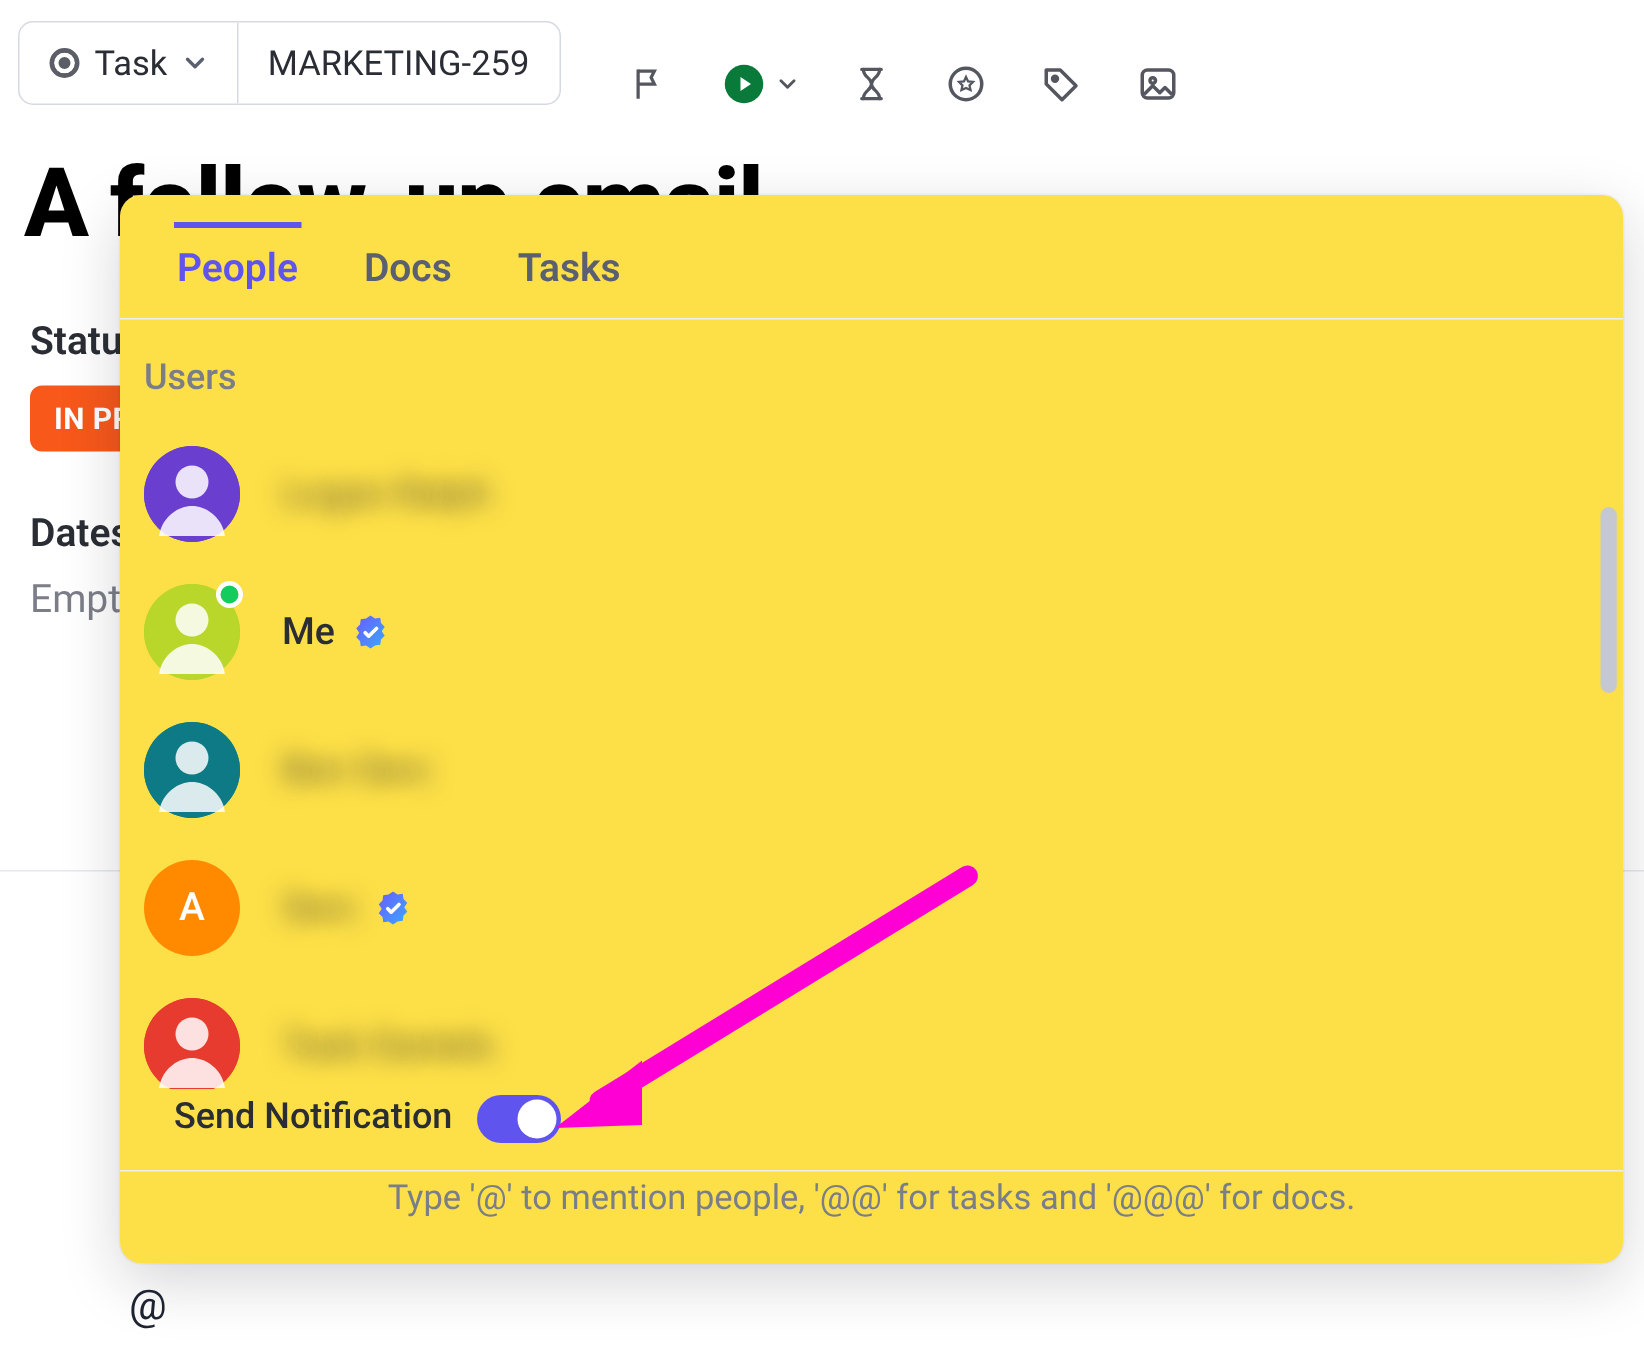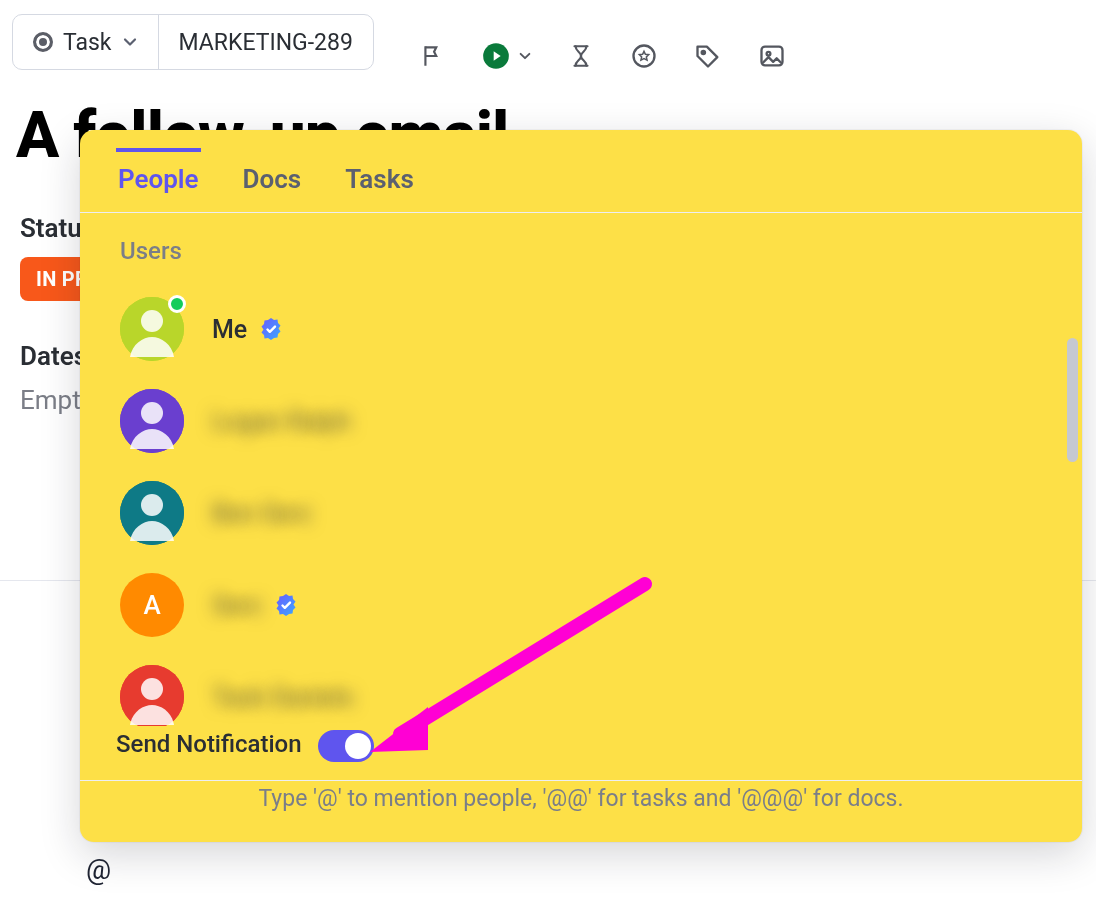--- a/index.html
+++ b/index.html
@@ -94,21 +94,21 @@
   }
   .tabs {
     display:flex; gap: 40px;
     padding: 18px 36px 0 36px;
     border-bottom: 1px solid #edeef2;
     font-size: 26px; font-weight: 600; color:#5b6070;
   }
   .tab { padding: 12px 2px 18px 2px; border-top: 4px solid transparent; cursor:pointer; }
   .tab.active { color:#5f55ee; border-top-color:#5f55ee; }
 
-  .list-wrap { flex:1; overflow:auto; padding: 24px 36px 0 40px; position:relative; }
+  .list-wrap { flex:1; overflow:auto; padding: 24px 36px 0 16px; position:relative; }
   
   .scrollbar-thumb {
     position:absolute; right:4px; top:208px; width:11px; height:124px;
     background:#c5c8d1; border-radius:6px;
   }
   .section-label { color:#7b7e87; font-size:24px; font-weight:500; margin: 0 0 18px 0; }
 
   .user-row { display:flex; align-items:center; gap: 28px; padding: 14px 0; cursor:pointer; }
   .avatar {
     width:64px; height:64px; border-radius:50%; position:relative;
@@ -163,21 +163,21 @@
   <div class="toolbar">
     <div class="combo">
       <div class="seg">
         <span class="record-icon"></span>
         <span>Task</span>
         <svg class="chev" width="16" height="16" viewBox="0 0 16 16">
             <path d="M3 5.5l5 5 5-5" stroke="currentColor" stroke-width="2.2" fill="none" stroke-linecap="round" stroke-linejoin="round"></path>
           </svg>
       </div>
       <div class="seg">
-        <span>MARKETING-289</span>
+        <span>MARKETING-259</span>
       </div>
     </div>
 
     <div class="tool-icons">
       <span class="tbtn">
         <svg width="26" height="26" viewBox="0 0 24 24" fill="none" stroke="#54575f" stroke-width="2">
             <path d="M5 3v18"></path>
             <path d="M5 4h10l-2 4 2 4H5"></path>
           </svg>
       </span>
@@ -237,20 +237,32 @@
   <div class="popover">
     <div class="tabs">
       <div class="tab active">People</div>
       <div class="tab">Docs</div>
       <div class="tab">Tasks</div>
     </div>
 
     <div class="list-wrap">
       <div class="section-label">Users</div>
       <div id="user-rows">
+          <div class="user-row blurred">
+            <div class="avatar" style="background: rgb(106, 63, 207);">
+              <svg viewBox="0 0 64 64" width="64" height="64">
+                <circle cx="32" cy="32" r="32" fill="#6a3fcf"></circle>
+                <circle cx="32" cy="24" r="11" fill="rgba(255,255,255,0.85)"></circle>
+                <path d="M10 60c2-13 13-20 22-20s20 7 22 20z" fill="rgba(255,255,255,0.85)"></path>
+              </svg>
+            </div>
+            <div class="user-name">
+              <span class="user-name-text">Logan Ralph</span>
+            </div>
+          </div>
           <div class="user-row">
             <div class="avatar" style="background: rgb(185, 214, 42);">
               <svg viewBox="0 0 64 64" width="64" height="64">
                 <circle cx="32" cy="32" r="32" fill="#b9d62a"></circle>
                 <circle cx="32" cy="24" r="11" fill="rgba(255,255,255,0.85)"></circle>
                 <path d="M10 60c2-13 13-20 22-20s20 7 22 20z" fill="rgba(255,255,255,0.85)"></path>
               </svg>
               <span class="presence"></span>
             </div>
             <div class="user-name">
@@ -261,32 +273,20 @@
                       <stop offset="0" stop-color="#6a5cff"></stop>
                       <stop offset="1" stop-color="#3aa8ff"></stop>
                     </linearGradient>
                   </defs>
                   <path fill="url(#vg)" d="M12 1l3 2 3.5-.5.5 3.5 2.5 2.5-2 3 2 3-2.5 2.5-.5 3.5L15 21l-3 2-3-2-3.5.5-.5-3.5L2.5 15.5l2-3-2-3L5 7l.5-3.5L9 3z"></path>
                   <path d="M8.5 12.5l2.3 2.3L16 9.6" stroke="#fff" stroke-width="2.4" fill="none" stroke-linecap="round" stroke-linejoin="round"></path>
                 </svg></span>
             </div>
           </div>
           <div class="user-row blurred">
-            <div class="avatar" style="background: rgb(106, 63, 207);">
-              <svg viewBox="0 0 64 64" width="64" height="64">
-                <circle cx="32" cy="32" r="32" fill="#6a3fcf"></circle>
-                <circle cx="32" cy="24" r="11" fill="rgba(255,255,255,0.85)"></circle>
-                <path d="M10 60c2-13 13-20 22-20s20 7 22 20z" fill="rgba(255,255,255,0.85)"></path>
-              </svg>
-            </div>
-            <div class="user-name">
-              <span class="user-name-text">Logan Ralph</span>
-            </div>
-          </div>
-          <div class="user-row blurred">
             <div class="avatar" style="background: rgb(14, 122, 134);">
               <svg viewBox="0 0 64 64" width="64" height="64">
                 <circle cx="32" cy="32" r="32" fill="#0e7a86"></circle>
                 <circle cx="32" cy="24" r="11" fill="rgba(255,255,255,0.85)"></circle>
                 <path d="M10 60c2-13 13-20 22-20s20 7 22 20z" fill="rgba(255,255,255,0.85)"></path>
               </svg>
             </div>
             <div class="user-name">
               <span class="user-name-text">Ben Serz</span>
             </div>

